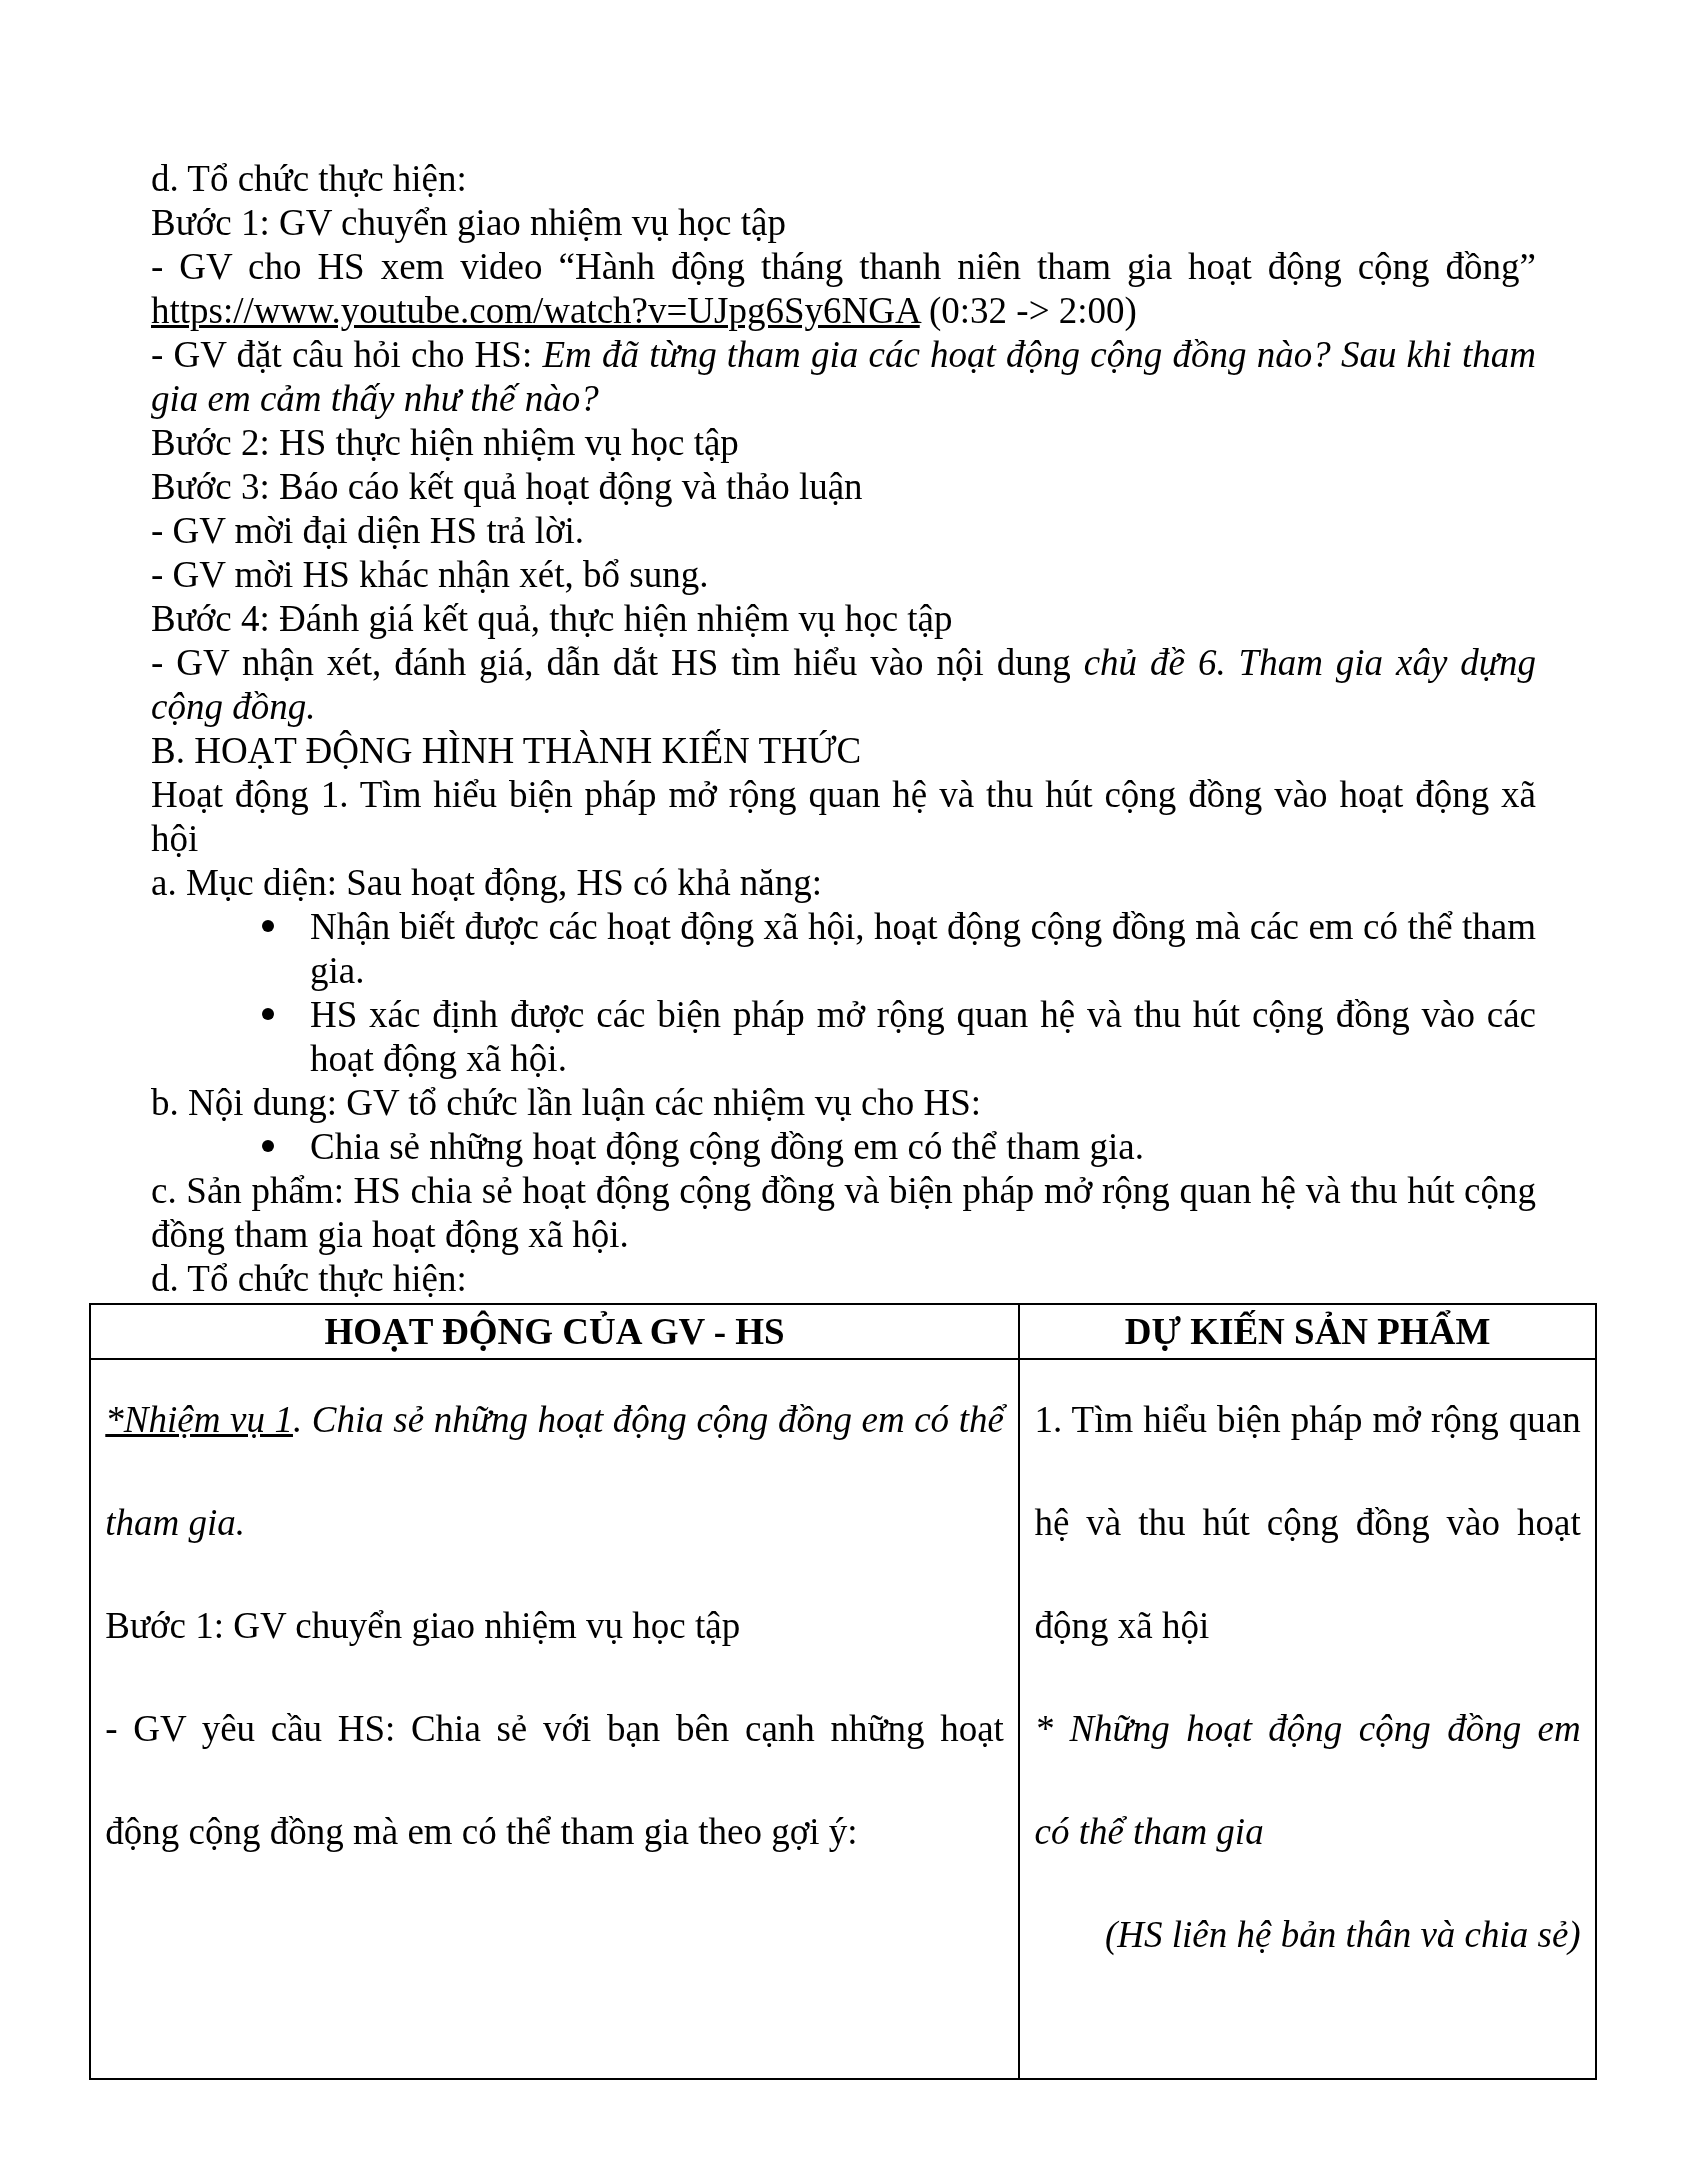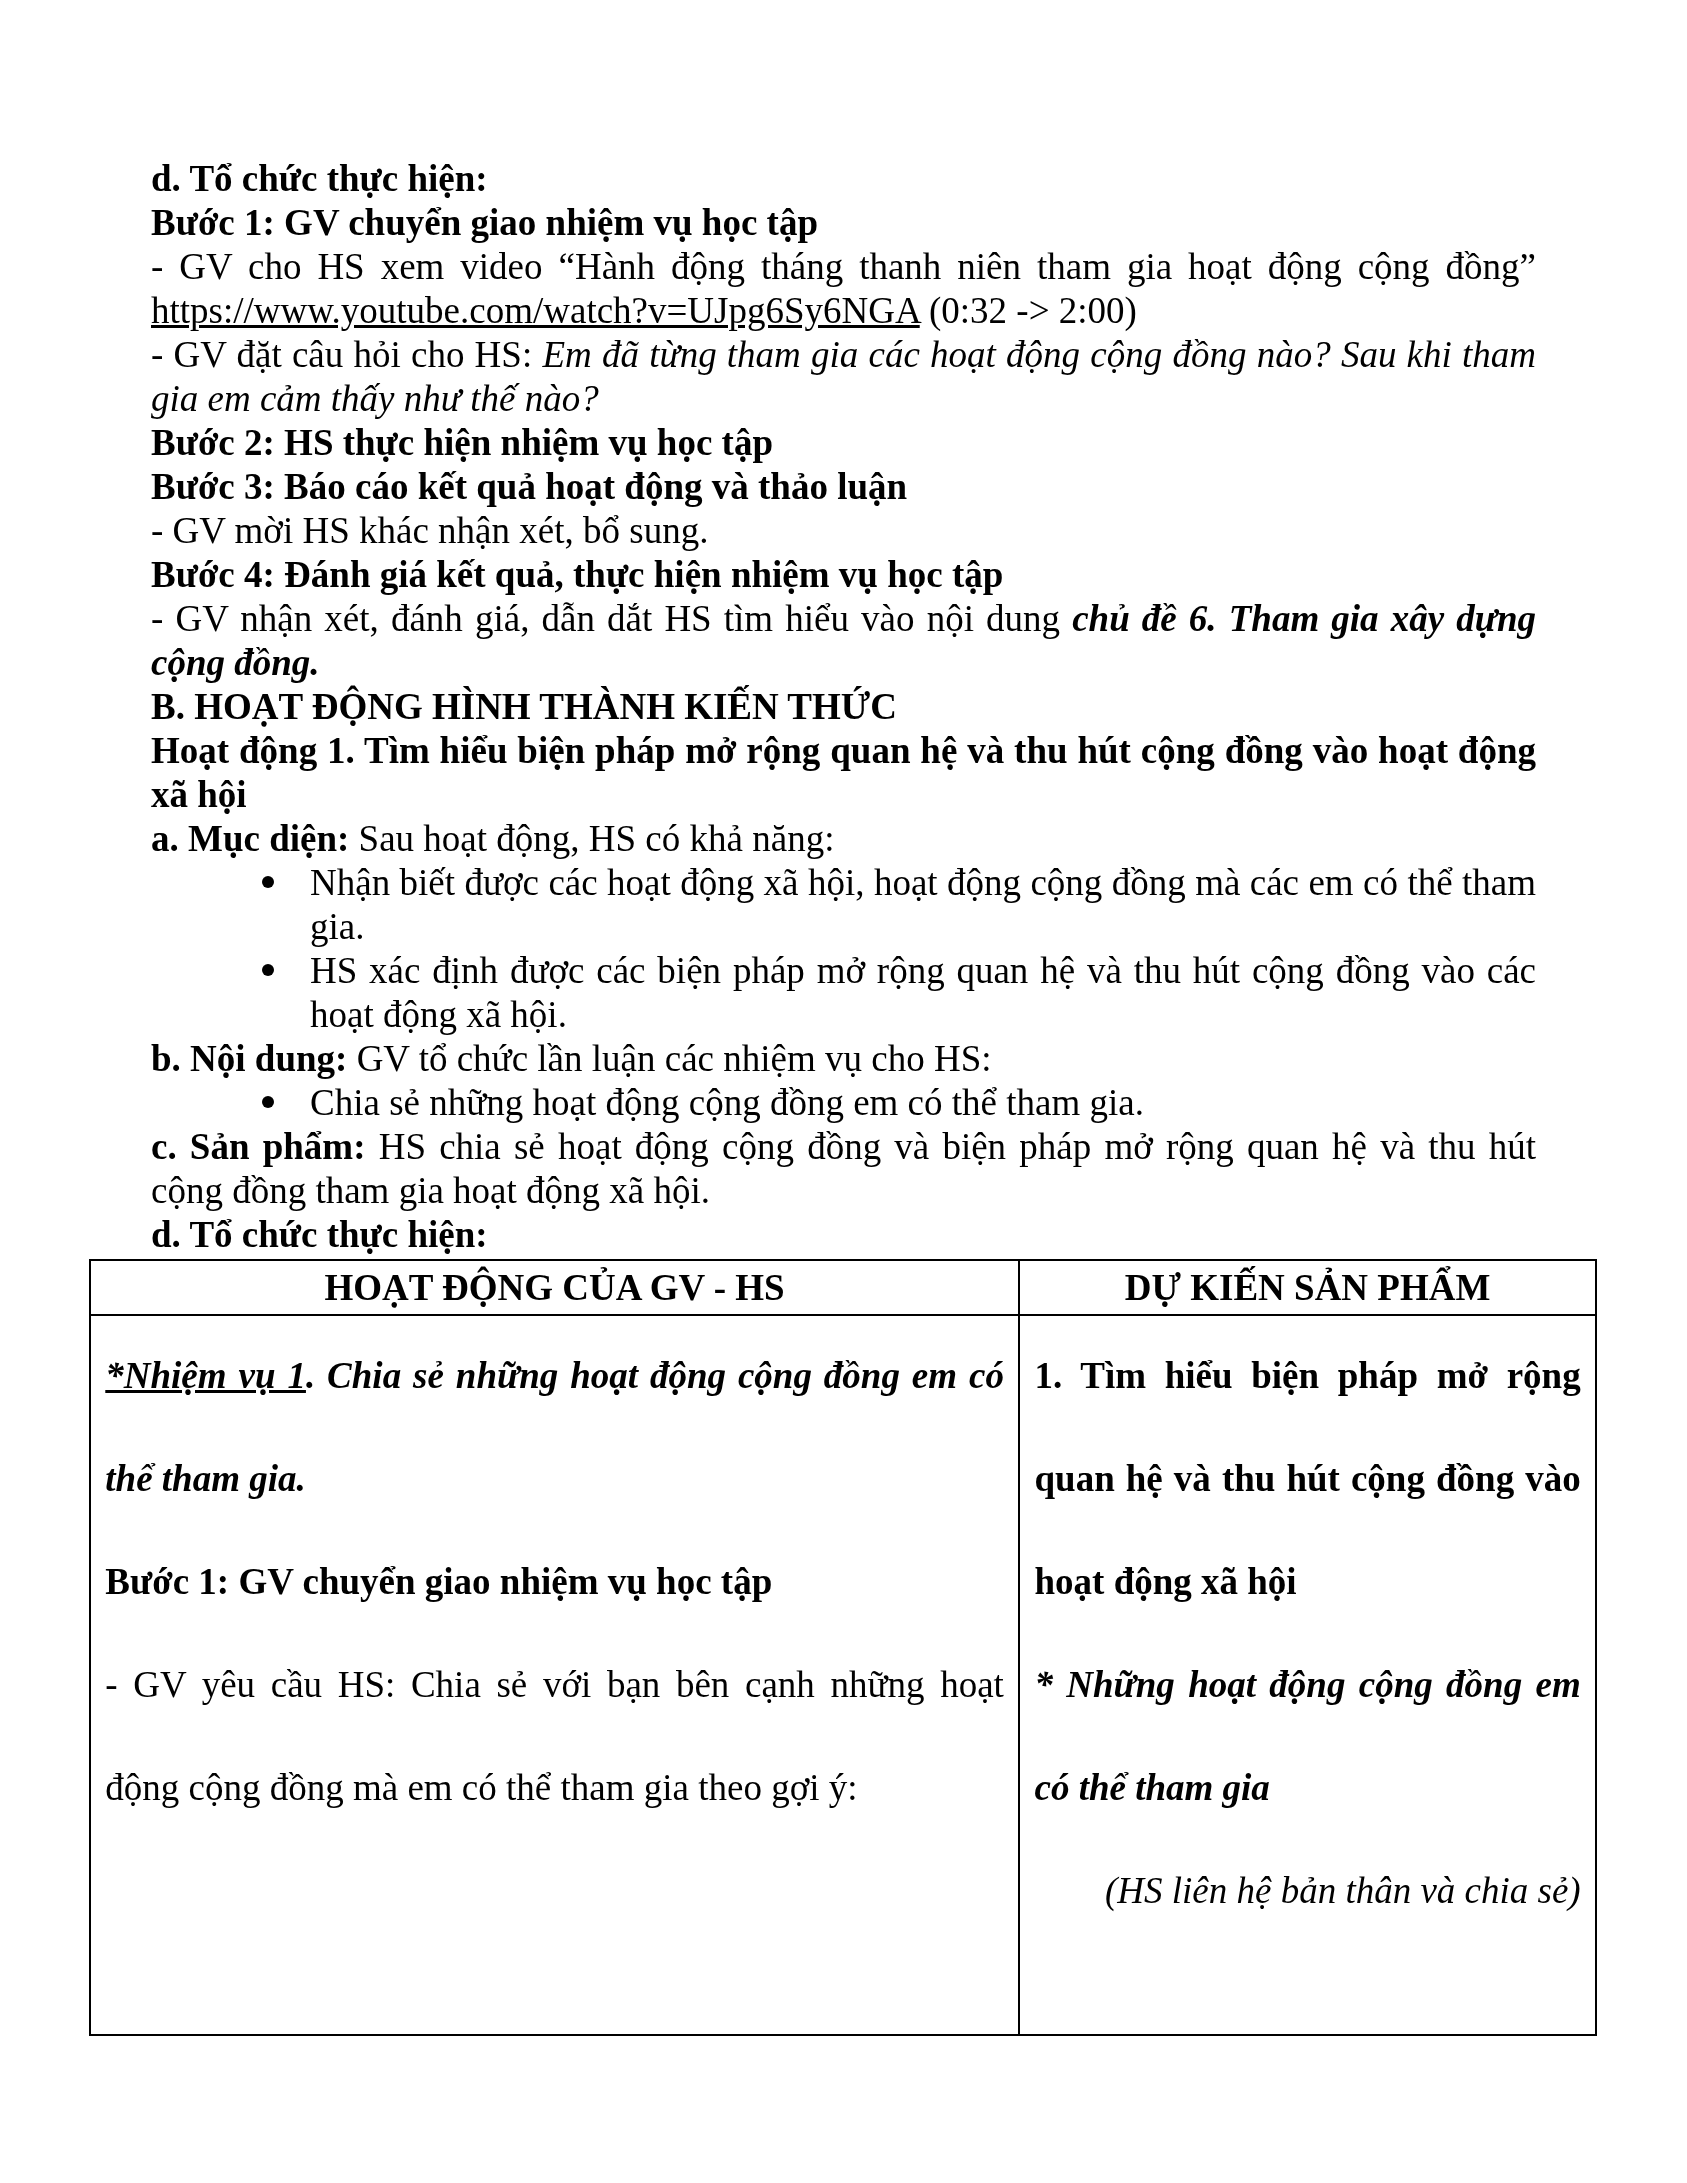--- a/index.html
+++ b/index.html
@@ -20,21 +20,21 @@
   .bullet-marker {
     position: absolute;
     left: 111px;
     top: 15px;
     width: 12px;
     height: 12px;
     border-radius: 50%;
     background: #000;
     display: inline-block;
   }
-  .b { font-weight: bold; }
+  .b { font-weight: normal; }
   .i { font-style: italic; }
   .u { text-decoration: underline; }
   a { color: inherit; text-decoration: underline; cursor: pointer; }
 
   .doc-table {
     border-collapse: collapse;
     width: 1508px;
     margin-left: -62px;
     margin-top: 2.4px;
     table-layout: fixed;
@@ -58,20 +58,21 @@
 <body>
 
 <div class="page">
   <div id="content">
       <div class="para"><span class="b">d. Tổ chức thực hiện:</span></div>
       <div class="para"><span class="b">Bước 1: GV chuyển giao nhiệm vụ học tập</span></div>
       <div class="para"><span>- GV cho HS xem video “Hành động tháng thanh niên tham gia hoạt động cộng đồng” </span><a class="u">https://www.youtube.com/watch?v=UJpg6Sy6NGA</a><span> (0:32 -&gt; 2:00)</span></div>
       <div class="para"><span>- GV đặt câu hỏi cho HS: </span><span class="i">Em đã từng tham gia các hoạt động cộng đồng nào? Sau khi tham gia em cảm thấy như thế nào?</span></div>
       <div class="para"><span class="b">Bước 2: HS thực hiện nhiệm vụ học tập</span></div>
       <div class="para"><span class="b">Bước 3: Báo cáo kết quả hoạt động và thảo luận</span></div>
+      <div class="para"><span>- GV mời đại diện HS trả lời.</span></div>
       <div class="para"><span>- GV mời HS khác nhận xét, bổ sung.</span></div>
       <div class="para"><span class="b">Bước 4: Đánh giá kết quả, thực hiện nhiệm vụ học tập</span></div>
       <div class="para"><span>- GV nhận xét, đánh giá, dẫn dắt HS tìm hiểu vào nội dung </span><span class="b i">chủ đề 6. Tham gia xây dựng cộng đồng.</span></div>
       <div class="para"><span class="b">B. HOẠT ĐỘNG HÌNH THÀNH KIẾN THỨC</span></div>
       <div class="para"><span class="b">Hoạt động 1. Tìm hiểu biện pháp mở rộng quan hệ và thu hút cộng đồng vào hoạt động xã hội</span></div>
       <div class="para"><span class="b">a. Mục diện: </span><span>Sau hoạt động, HS có khả năng:</span></div>
       <div class="para bullet"><span class="bullet-marker"></span><span>Nhận biết được các hoạt động xã hội, hoạt động cộng đồng mà các em có thể tham gia.</span></div>
       <div class="para bullet"><span class="bullet-marker"></span><span>HS xác định được các biện pháp mở rộng quan hệ và thu hút cộng đồng vào các hoạt động xã hội.</span></div>
       <div class="para"><span class="b">b. Nội dung: </span><span>GV tổ chức lần luận các nhiệm vụ cho HS:</span></div>
       <div class="para bullet"><span class="bullet-marker"></span><span>Chia sẻ những hoạt động cộng đồng em có thể tham gia.</span></div>

